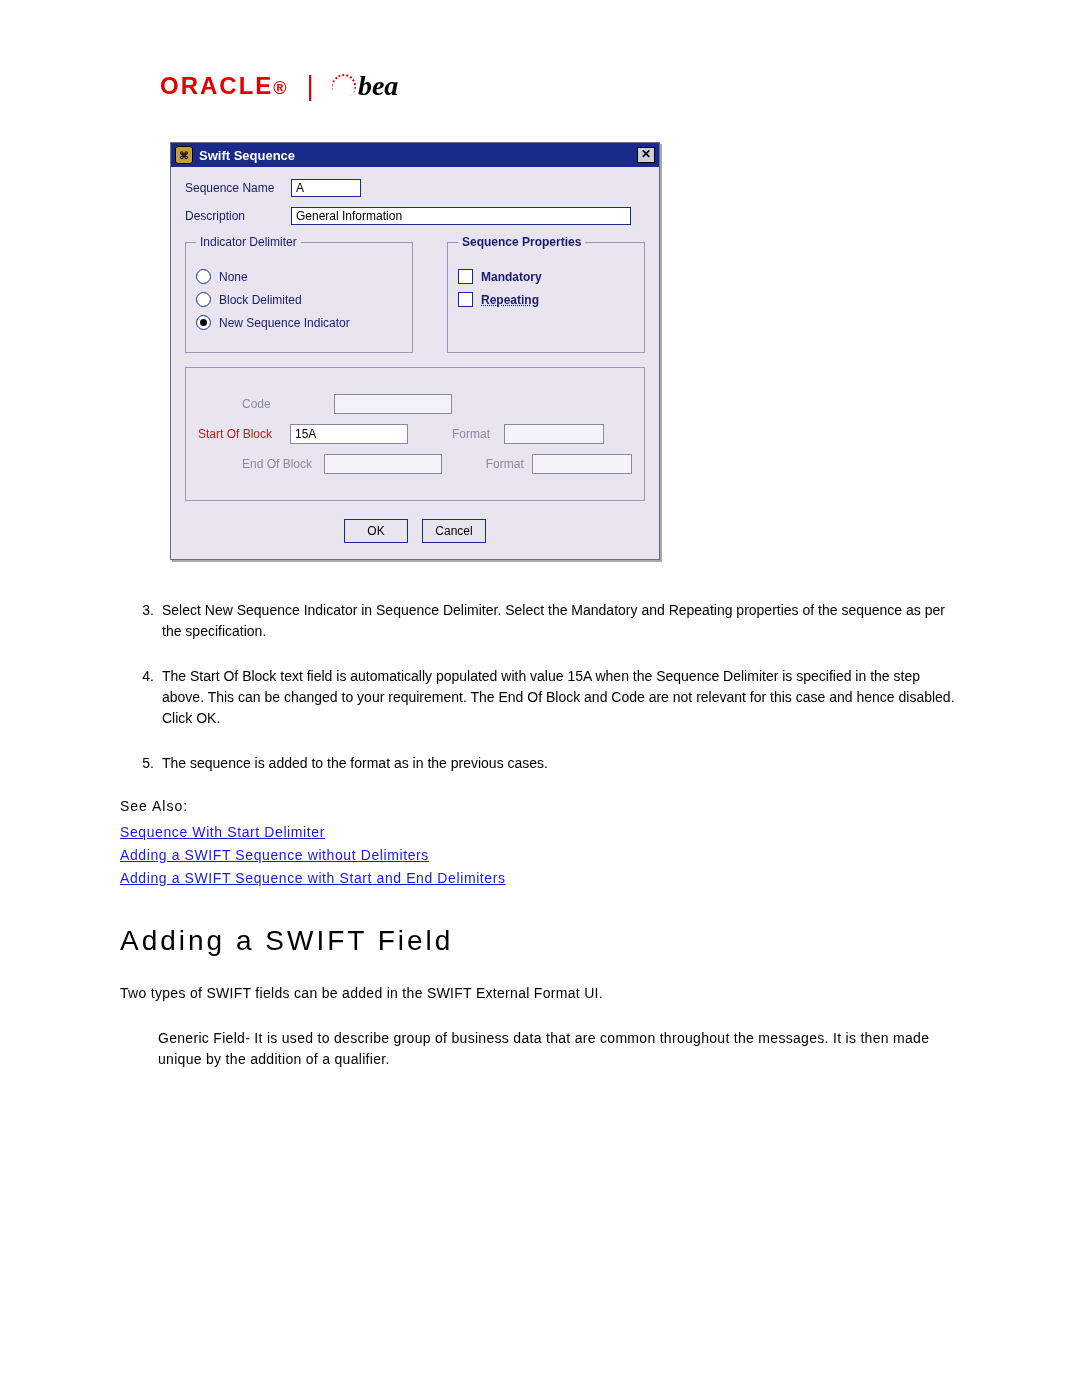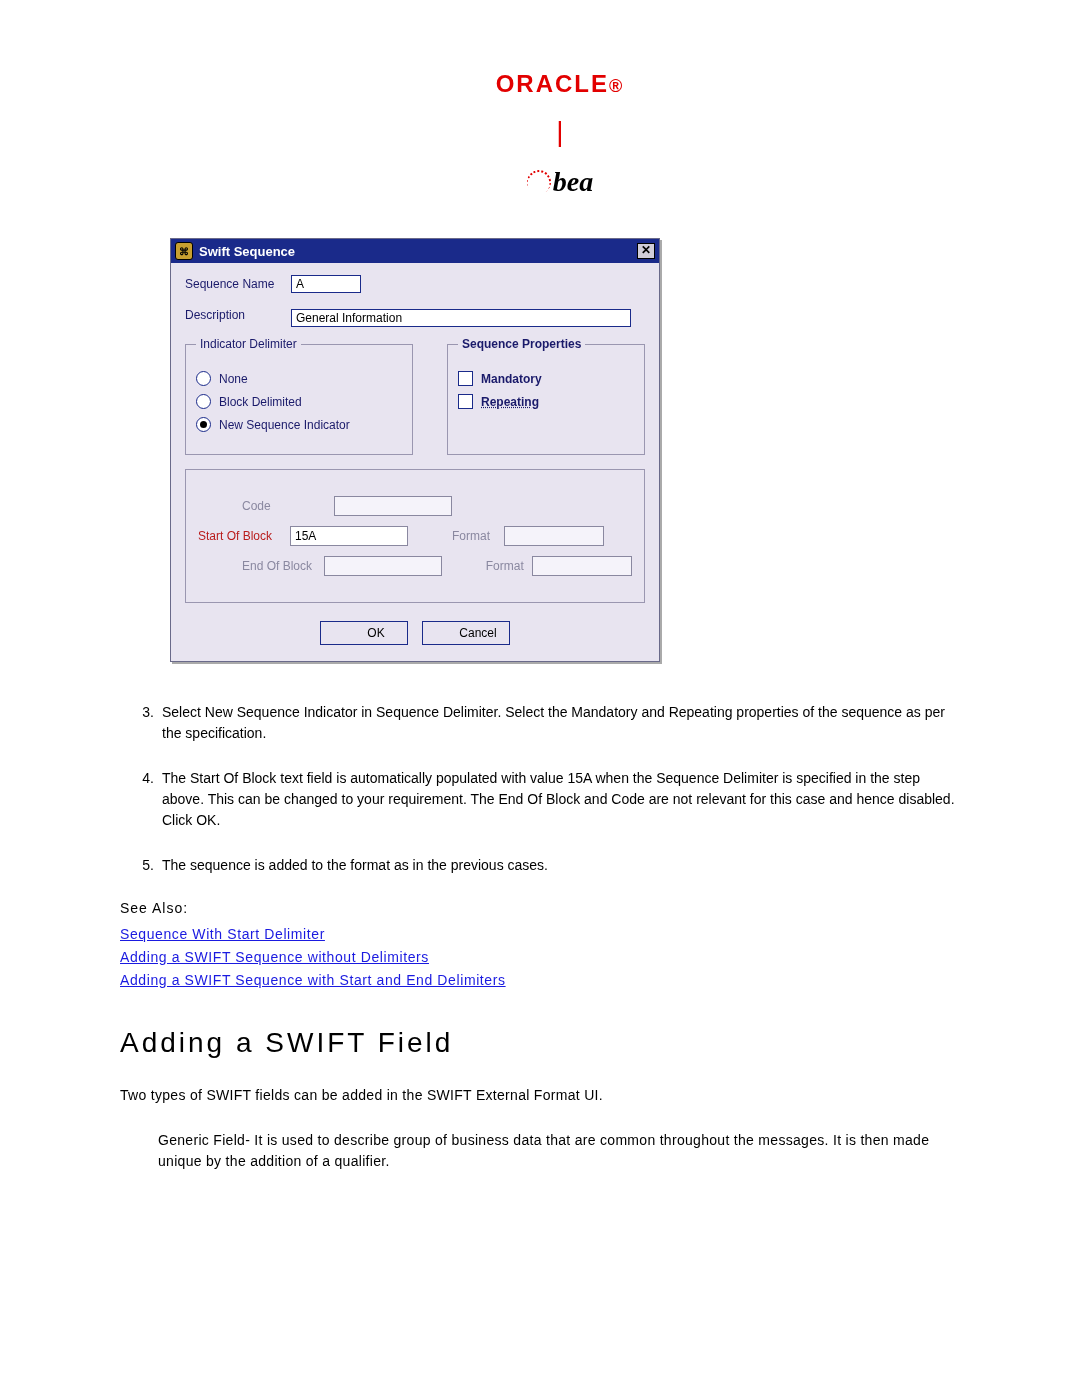--- a/index.html
+++ b/index.html
@@ -15,21 +15,20 @@
   min-height: 1397px;
   padding: 70px 120px 80px 120px;
   box-sizing: border-box;
 }
 .logo-row {
   display: flex;
   align-items: center;
   gap: 18px;
   margin-bottom: 40px;
   margin-left: 40px;
-  flex-direction: column;
 }
 .oracle-logo {
   font-family: Arial, sans-serif;
   font-weight: 900;
   color: #e20000;
   font-size: 24px;
   letter-spacing: 2px;
 }
 .oracle-dot { color: #e20000; font-size: 18px; }
 .logo-sep { color: #e20000; font-size: 28px; font-weight: 200; }
@@ -185,21 +184,20 @@
   display: flex; justify-content: center; gap: 14px;
   padding-bottom: 6px;
 }
 .btn {
   min-width: 62px; height: 22px;
   border: 1px solid #1a2a8a;
   background: #e8e4f0;
   font-size: 12px;
   display: flex; align-items: center; justify-content: center;
   color: #000;
-  padding-left: 24px;
 }
 
 .content { margin-top: 40px; }
 ol.instructions {
   list-style: none;
   padding: 0; margin: 0;
 }
 ol.instructions li {
   display: flex;
   margin-bottom: 24px;
@@ -255,21 +253,21 @@
       <span class="tb-title">Swift Sequence</span>
       <span class="tb-close">✕</span>
     </div>
     <div class="dlg-body">
       <div class="form-row">
         <span class="form-label">Sequence Name</span>
         <input class="text-input" style="width: 70px;" value="A">
       </div>
       <div class="form-row">
         <span class="form-label">Description</span>
-        <input class="text-input" style="width: 340px; margin-top: 6px;" value="General Information">
+        <input class="text-input" style="width: 340px;" value="General Information">
       </div>
 
       <div class="two-col">
         <fieldset class="group group-left">
           <legend>Indicator Delimiter</legend>
           <div class="opt-row">
             <span class="radio"></span>
             <span>None</span>
           </div>
           <div class="opt-row">

